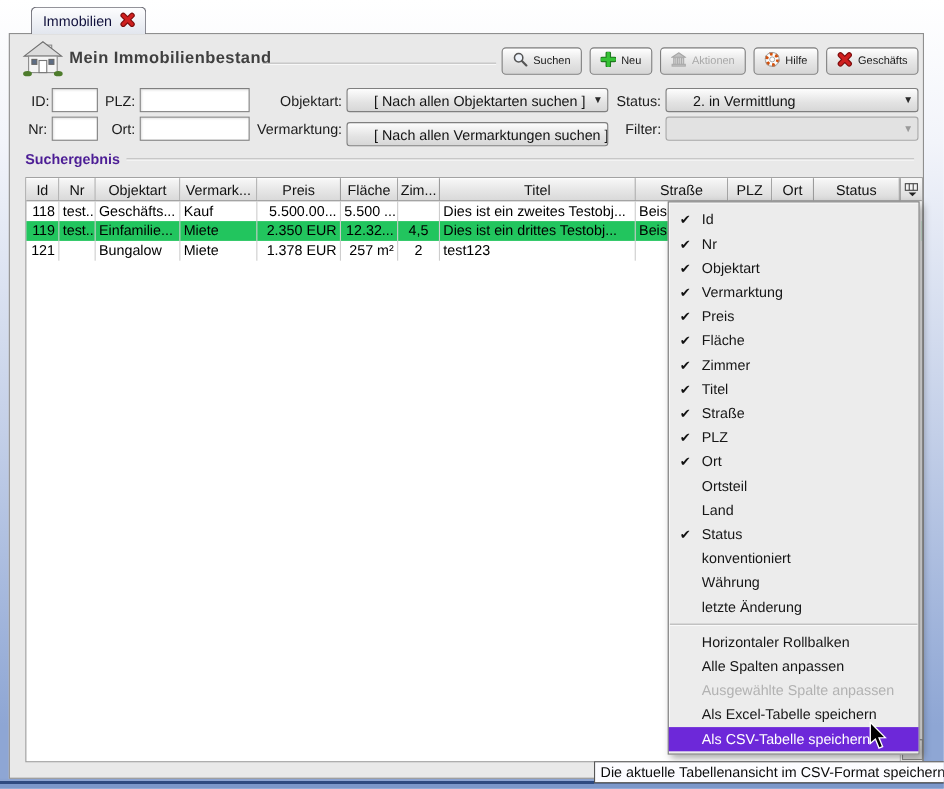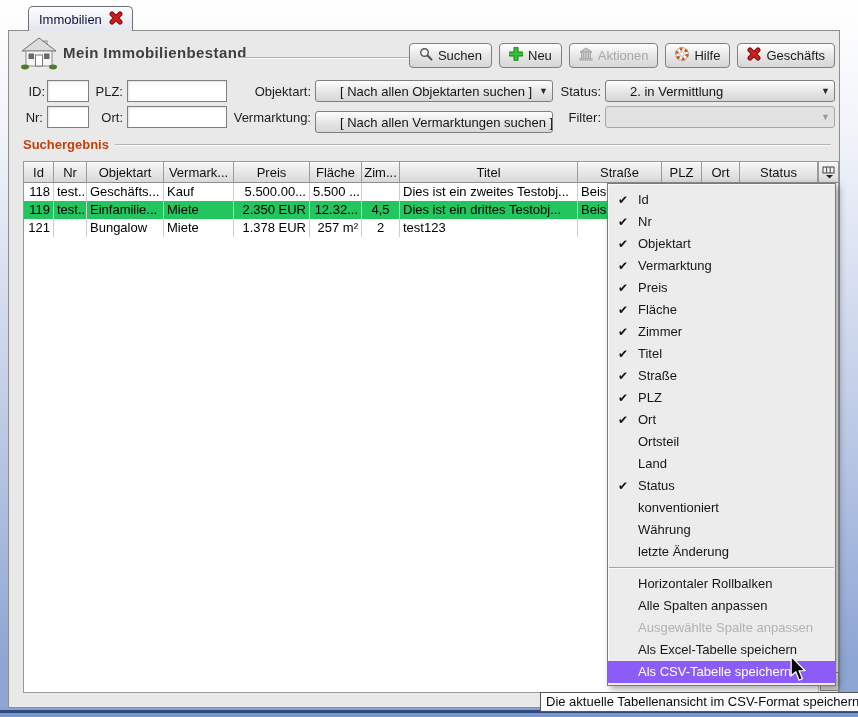--- a/index.html
+++ b/index.html
@@ -25,39 +25,39 @@
 
   .house { position:absolute; left:10px; top:6px; }
   .page-title { position:absolute; left:54px; top:13px; font-size:15px; font-weight:bold;
     color:#3f3f3f; letter-spacing:.4px; }
   .title-line { position:absolute; left:230px; top:26px; width:212px; height:2px;
     border-top:1px solid #b2b2b2; border-bottom:1px solid #fafafa; }
 
   .toolbar { position:absolute; right:4px; top:12px; display:flex; gap:7px; }
   .btn { height:25px; display:flex; align-items:center; gap:5px; padding:0 9px;
     background:linear-gradient(180deg,#ffffff,#e9e9e9 45%,#d6d6d6);
-    border:1px solid #7f7f7f; border-radius:4px; font-size:13px; color:#1a1a1a;
+    border:1px solid #7f7f7f; border-radius:4px; font-size:10px; color:#1a1a1a;
     box-shadow:0 1px 0 rgba(255,255,255,.8) inset; white-space:nowrap; }
   .btn.disabled { color:#a8a8a8; }
 
   
   .flabel { position:absolute; font-size:13px; color:#1c1c1c; text-align:right; }
   .finput { position:absolute; height:22px; background:#ffffff; border:1px solid #7f7f7f;
     box-shadow:inset 1px 1px 2px rgba(0,0,0,.12); font-size:13px; padding:0 3px; }
   .combo { position:absolute; height:22px; display:flex; align-items:center;
     background:linear-gradient(180deg,#fdfdfd,#e3e3e3 60%,#d7d7d7);
     border:1px solid #7f7f7f; border-radius:3px; font-size:13px; color:#141414;
     padding:0 4px 0 24px; white-space:nowrap; overflow:hidden; }
   .combo .arrow { margin-left:auto; font-size:9px; color:#2a2a2a; padding-left:5px; }
   .combo.disabled { background:#e2e2e2; border-color:#a8a8a8; color:#9a9a9a; }
   .combo.disabled .arrow { color:#9a9a9a; }
 
   
   .group-head { position:absolute; left:14px; right:8px; top:106px; display:flex; align-items:center; gap:6px; }
-  .group-title { font-size:13px; font-weight:bold; color:#c2410c; }
+  .group-title { font-size:13px; font-weight:bold; color:#4c1d95; }
   .group-line { flex:1; height:2px; border-top:1px solid #b2b2b2; border-bottom:1px solid #fafafa; }
 
   
   .tbl { position:absolute; left:14px; top:130px; width:816px; height:532px;
     border:1px solid #9a9a9a; background:#ffffff; }
   .thead { display:flex; height:21px; }
   .th { display:flex; align-items:center; justify-content:center; font-size:13px; color:#111;
     background:linear-gradient(180deg,#f8f8f8,#e6e6e6 55%,#d9d9d9);
     border-right:1px solid #9b9b9b; border-bottom:1px solid #8f8f8f;
     box-shadow:inset 0 1px 0 #ffffff; overflow:hidden; white-space:nowrap; }
@@ -78,21 +78,21 @@
     display:flex; align-items:center; justify-content:center; font-size:9px; color:#222; }
 
   
   .menu { position:absolute; left:607px; top:183px; width:229px; z-index:10;
     background:#ececec; border:1px solid #7a7a7a; padding:5px 0 2px 0;
     box-shadow:inset 1px 1px 0 #fafafa, 3px 3px 7px rgba(0,0,0,.35); }
   .mi { height:22px; line-height:22px; font-size:13px; color:#161616; display:flex; white-space:nowrap; }
   .mi .chk { width:30px; text-align:center; font-size:12px; color:#111; flex:0 0 30px; }
   .mi.action { padding-left:30px; }
   .mi.disabled { color:#b2b2b2; }
-  .mi.hl { background:#8b5cf6; color:#ffffff; }
+  .mi.hl { background:#6d28d9; color:#ffffff; }
   .msep { height:2px; margin:4px 1px; border-top:1px solid #a5a5a5; border-bottom:1px solid #fbfbfb; }
 
   
   .tooltip { position:absolute; left:540px; top:692px; height:20px; z-index:20;
     background:#fcfcff; border:1px solid #565656; font-size:13px; color:#0c0c0c;
     padding:1px 5px 0 5px; white-space:nowrap; }
 
   .cursor { position:absolute; left:789px; top:656px; z-index:40; }
 </style>
 </head>

